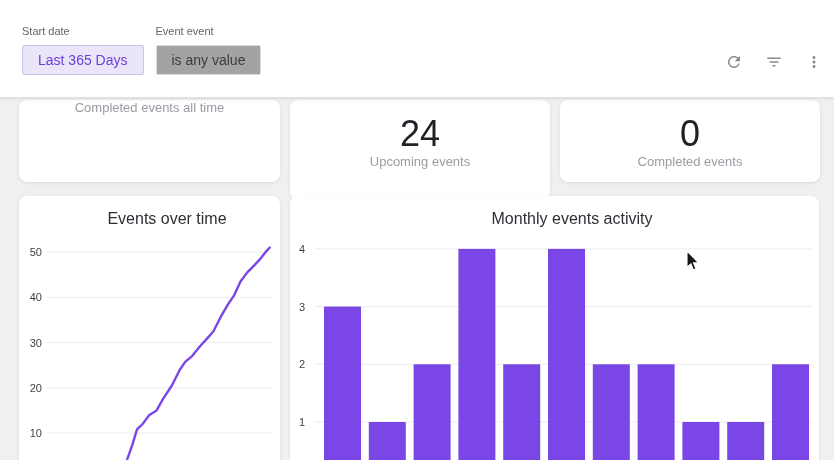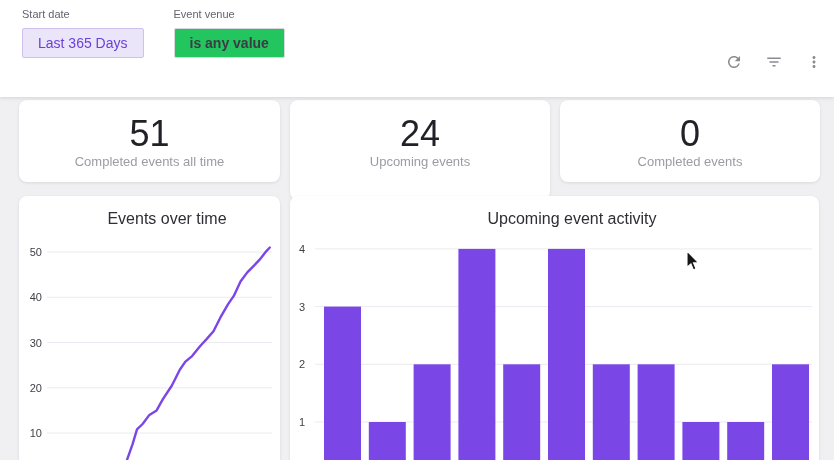--- a/index.html
+++ b/index.html
@@ -6,29 +6,29 @@
   body{
     width:834px;height:460px;overflow:hidden;position:relative;
     background:#f0eff2;font-family:"Liberation Sans",sans-serif;
     -webkit-font-smoothing:antialiased;
   }
   
   .header{
     position:absolute;left:0;top:0;width:834px;height:97px;background:#ffffff;
     box-shadow:0 1px 4px rgba(60,60,70,.16);z-index:2;
   }
-  .filters{position:absolute;left:22px;top:8px;display:flex;gap:30px;}
+  .filters{position:absolute;left:22px;top:25px;display:flex;gap:12px;}
   .fgroup{display:flex;flex-direction:column;}
   .flabel{font-size:11px;color:#63636d;margin-bottom:8px;}
   .chip{
     height:30px;display:inline-flex;align-items:center;padding:0 15px;
     border-radius:2px;font-size:14px;box-sizing:border-box;cursor:pointer;white-space:nowrap;
   }
   .chip.purple{background:#ebe5f9;border:1px solid #cfc0f0;color:#6b3fd8;}
-  .chip.white{background:#22c55e;border:1px solid #d7d7dc;color:#3c3c44;font-weight:bold;}
+  .chip.white{background:#a3a3a3;border:1px solid #d7d7dc;color:#3c3c44;}
   .toolbar{position:absolute;right:6px;top:50px;display:flex;align-items:center;gap:12px;}
   .iconbtn{width:28px;height:24px;display:flex;align-items:center;justify-content:center;
     color:#8b8b93;cursor:pointer;background:none;border:none;padding:0;}
   .iconbtn svg{display:block;}
   
   .card{position:absolute;background:#ffffff;border-radius:8px;
     box-shadow:0 1px 3px rgba(80,80,95,.14);}
   .kpi-value{font-size:36px;color:#212128;text-align:center;margin-top:14px;line-height:40px;}
   .kpi-label{font-size:13px;color:#9b9ba3;text-align:center;}
   #kpi-card-1{left:19px;top:100px;width:261px;height:82px;}
@@ -46,21 +46,21 @@
 
 <div class="header">
   <div class="filters">
     <div class="fgroup">
       <div class="flabel">Start date</div>
       <div class="chip purple">
         <span>Last 365 Days</span>
       </div>
     </div>
     <div class="fgroup">
-      <div class="flabel">Event venue</div>
+      <div class="flabel">Event event</div>
       <div class="chip white">
         <span>is any value</span>
       </div>
     </div>
   </div>
 
   <div class="toolbar">
     <button class="iconbtn">
       <span>
         <svg width="18" height="18" viewBox="0 0 24 24" fill="currentColor">
@@ -79,21 +79,20 @@
       <span>
         <svg width="18" height="18" viewBox="0 0 24 24" fill="currentColor">
           <path d="M12 8c1.1 0 2-.9 2-2s-.9-2-2-2-2 .9-2 2 .9 2 2 2zm0 2c-1.1 0-2 .9-2 2s.9 2 2 2 2-.9 2-2-.9-2-2-2zm0 6c-1.1 0-2 .9-2 2s.9 2 2 2 2-.9 2-2-.9-2-2-2z"></path>
         </svg>
       </span>
     </button>
   </div>
 </div>
 
 <div class="card" id="kpi-card-1">
-  <div class="kpi-value">51</div>
   <div class="kpi-label">Completed events all time</div>
 </div>
 <div class="card" id="kpi-card-2">
   <div class="kpi-value">24</div>
   <div class="kpi-label">Upcoming events</div>
 </div>
 <div class="card" id="kpi-card-3">
   <div class="kpi-value">0</div>
   <div class="kpi-label">Completed events</div>
 </div>
@@ -109,21 +108,21 @@
       <text x="23" y="150.55" text-anchor="end" class="tick">30</text>
       <line x1="28" y1="101.30000000000001" x2="253" y2="101.30000000000001" stroke="#ebebf1" stroke-width="1"></line>
       <text x="23" y="105.30000000000001" text-anchor="end" class="tick">40</text>
       <line x1="28" y1="56.04999999999998" x2="253" y2="56.04999999999998" stroke="#ebebf1" stroke-width="1"></line>
       <text x="23" y="60.04999999999998" text-anchor="end" class="tick">50</text>
       <polyline points="107.9,264.2 113.5,248.4 118.0,233.4 123.6,228.0 130.4,218.9 137.6,214.4 143.9,203.1 152.9,189.5 160.8,173.7 166.4,165.6 173.1,160.1 181.0,150.2 187.8,142.9 194.5,135.2 201.3,121.7 209.1,108.1 214.8,99.9 221.5,85.5 228.3,76.4 235.0,69.6 240.6,63.7 247.4,55.1 250.8,51.5" fill="none" stroke="#7b46e6" stroke-width="2.4" stroke-linejoin="round" stroke-linecap="round"></polyline>
     </svg>
 </div>
 
 <div class="card" id="bar-chart-card">
-  <div class="chart-title">Upcoming event activity</div>
+  <div class="chart-title">Monthly events activity</div>
   <svg class="canvas" width="529" height="300">
       <line x1="25" y1="226" x2="522" y2="226" stroke="#ebebf1" stroke-width="1"></line>
       <text x="15" y="230" text-anchor="end" class="tick">1</text>
       <line x1="25" y1="168.29999999999998" x2="522" y2="168.29999999999998" stroke="#ebebf1" stroke-width="1"></line>
       <text x="15" y="172.29999999999998" text-anchor="end" class="tick">2</text>
       <line x1="25" y1="110.59999999999997" x2="522" y2="110.59999999999997" stroke="#ebebf1" stroke-width="1"></line>
       <text x="15" y="114.59999999999997" text-anchor="end" class="tick">3</text>
       <line x1="25" y1="52.89999999999998" x2="522" y2="52.89999999999998" stroke="#ebebf1" stroke-width="1"></line>
       <text x="15" y="56.89999999999998" text-anchor="end" class="tick">4</text>
       <rect x="34.0" y="110.6" width="37" height="173.1" fill="#7b46e6"></rect>

